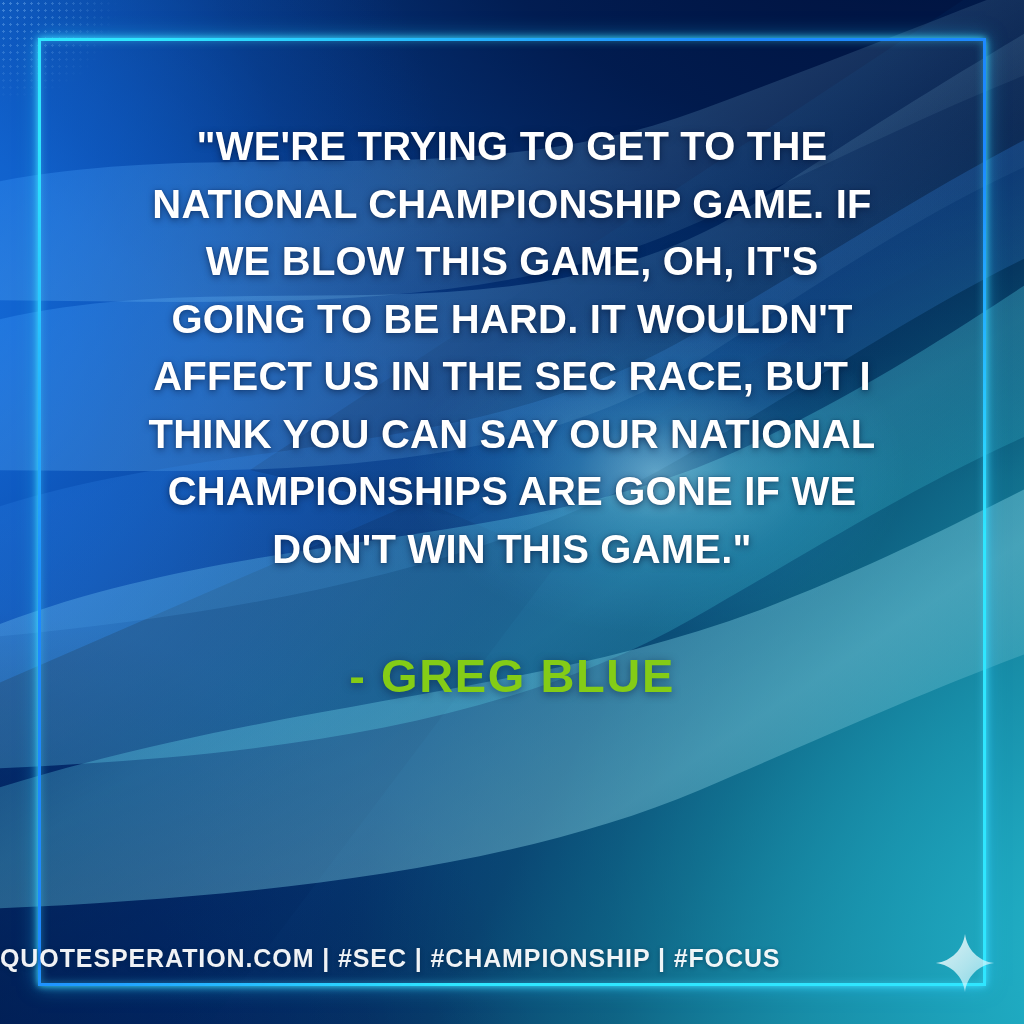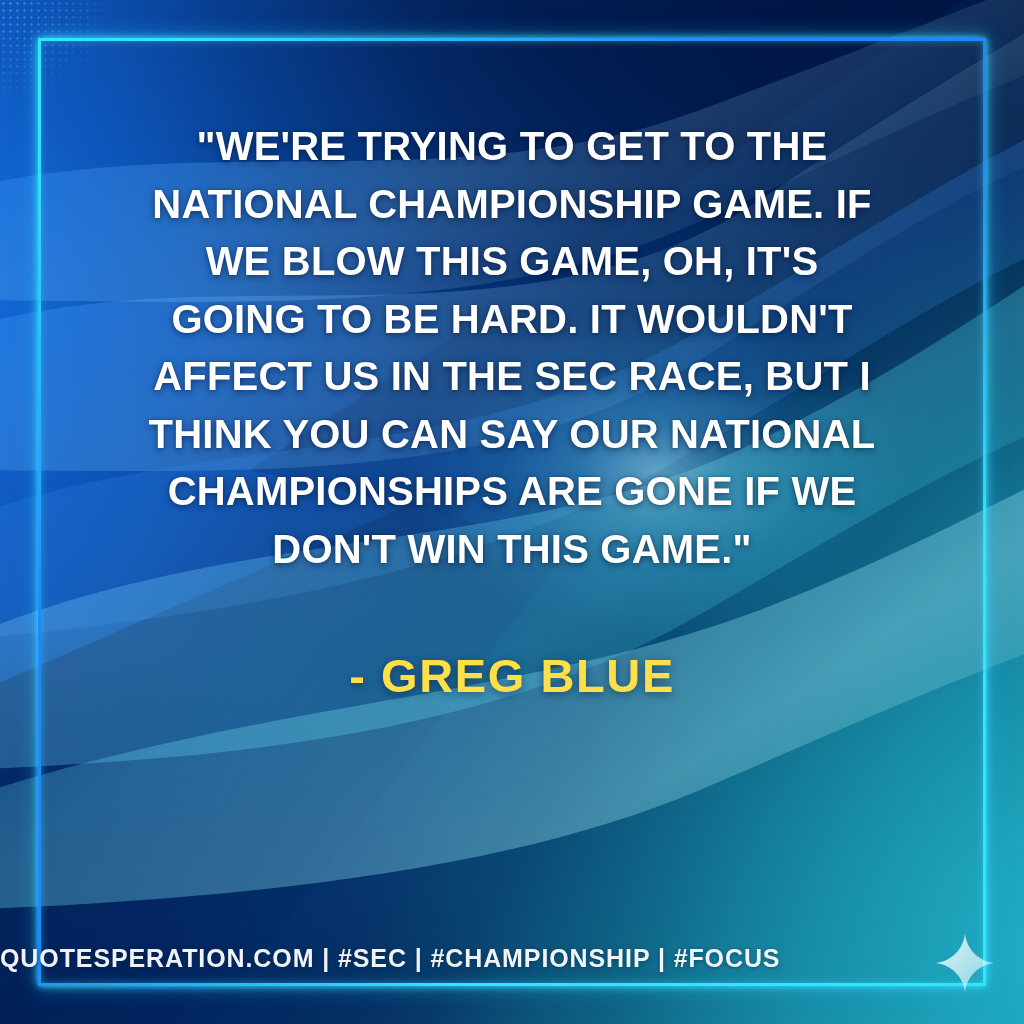--- a/index.html
+++ b/index.html
@@ -165,21 +165,21 @@
       0 0 2px rgba(0, 20, 60, 0.35);
     white-space: pre-line;
   }
 
   #attribution {
     position: absolute;
     left: 0;
     right: 0;
     top: 648px;
     text-align: center;
-    color: #fde047;
+    color: #84cc16;
     font-size: 47px;
     font-weight: 700;
     letter-spacing: 1.6px;
     text-transform: uppercase;
     text-shadow: 0 2px 8px rgba(0, 16, 48, 0.5);
   }
 
   #footer {
     position: absolute;
     left: 0;

